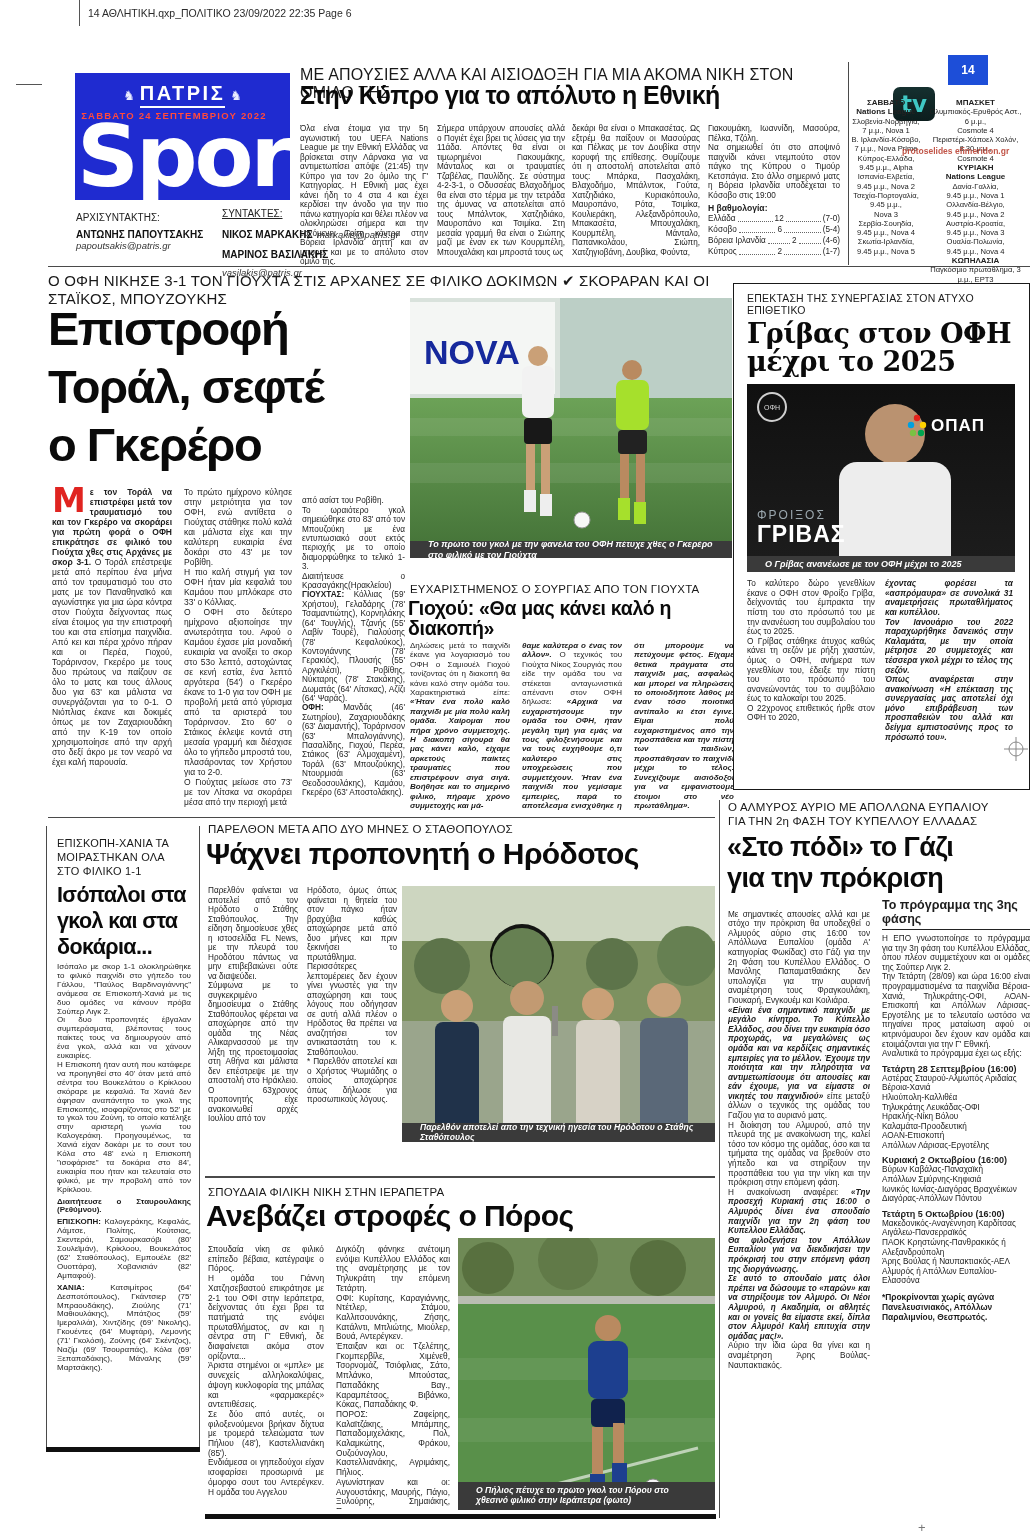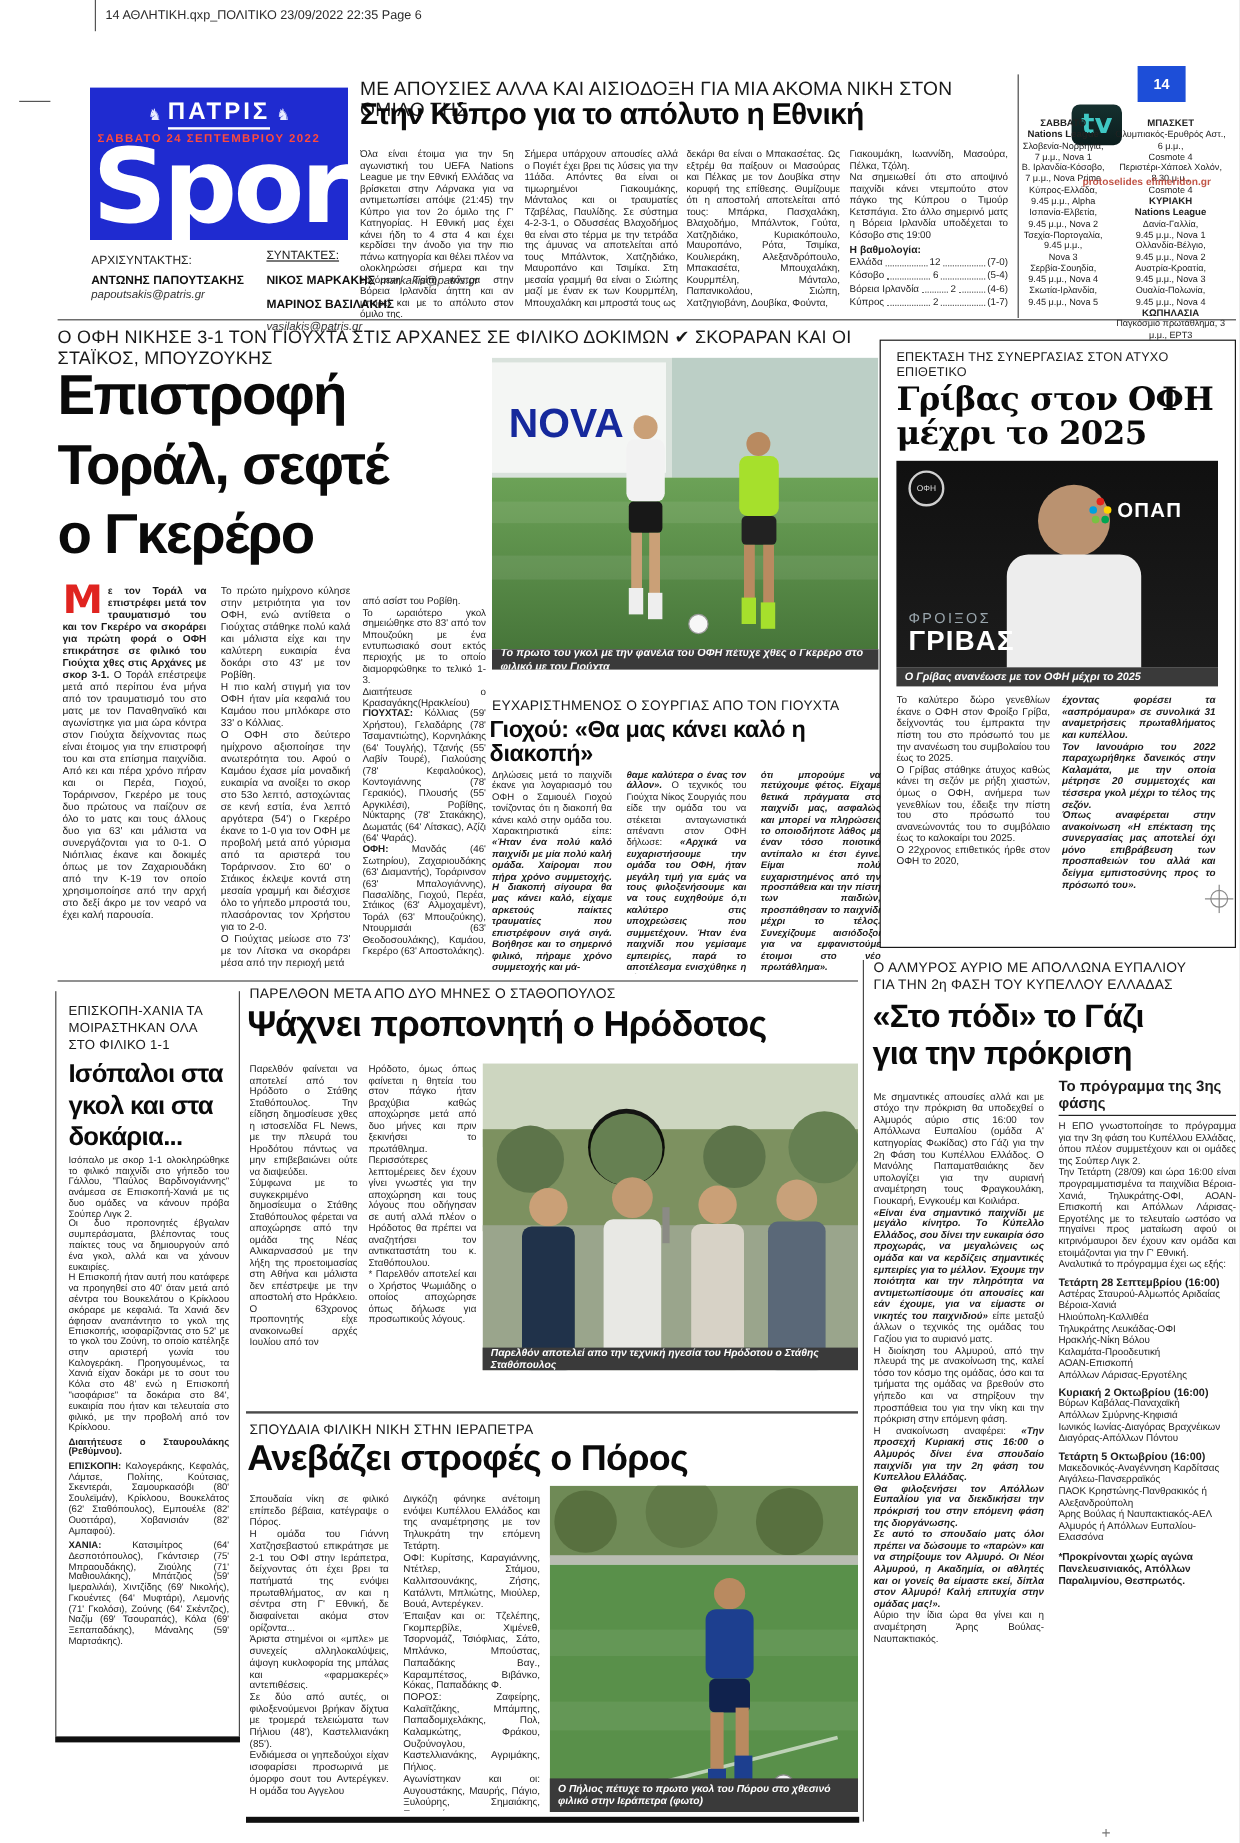--- a/index.html
+++ b/index.html
@@ -8,21 +8,21 @@
           font-family:"Liberation Sans", sans-serif; color:#1d1d1d; overflow:hidden; margin:0 auto; }
   .abs  { position:absolute; }
   .pre  { white-space:pre-line; }
   .b    { font-weight:bold; }
   .bi   { font-style:italic; font-weight:bold; }
   .just { text-align:justify; }
   .kick { color:#191919; letter-spacing:.2px; font-stretch:condensed; }
   .hl   { font-weight:bold; color:#0a0a0a; line-height:1.04; letter-spacing:-.6px; }
   .bodytxt { font-size:8.4px; line-height:10px; color:#1c1c1c; overflow:hidden; }
   .cap  { background:#3a3a3a; color:#fff; font-weight:bold; font-style:italic;
-          font-size:9px; line-height:1.15; padding:2px 7px; display:flex; align-items:center; overflow:hidden; }
+          font-size:9px; line-height:1.15; padding:2px 18px; display:flex; align-items:center; overflow:hidden; }
   .vrule { background:#4a4a4a; width:1px; }
   .hrule { background:#4a4a4a; height:1px; }
   .thickbar { background:#101010; height:5px; }
   
   #mastbox { background:#1f2bd0; overflow:hidden; }
   .patris { color:#fff; font-weight:bold; font-size:20px; letter-spacing:2.5px;
             border-bottom:2px solid #fff; padding-bottom:1px; }
   .mascot { color:#e9ecff; font-size:13px; margin:0 5px; }
   .mdate  { color:#ff4a3c; font-size:9.5px; font-weight:bold; letter-spacing:1.2px; }
   .sport  { color:#fff; font-weight:bold; font-family:"DejaVu Sans", sans-serif;

